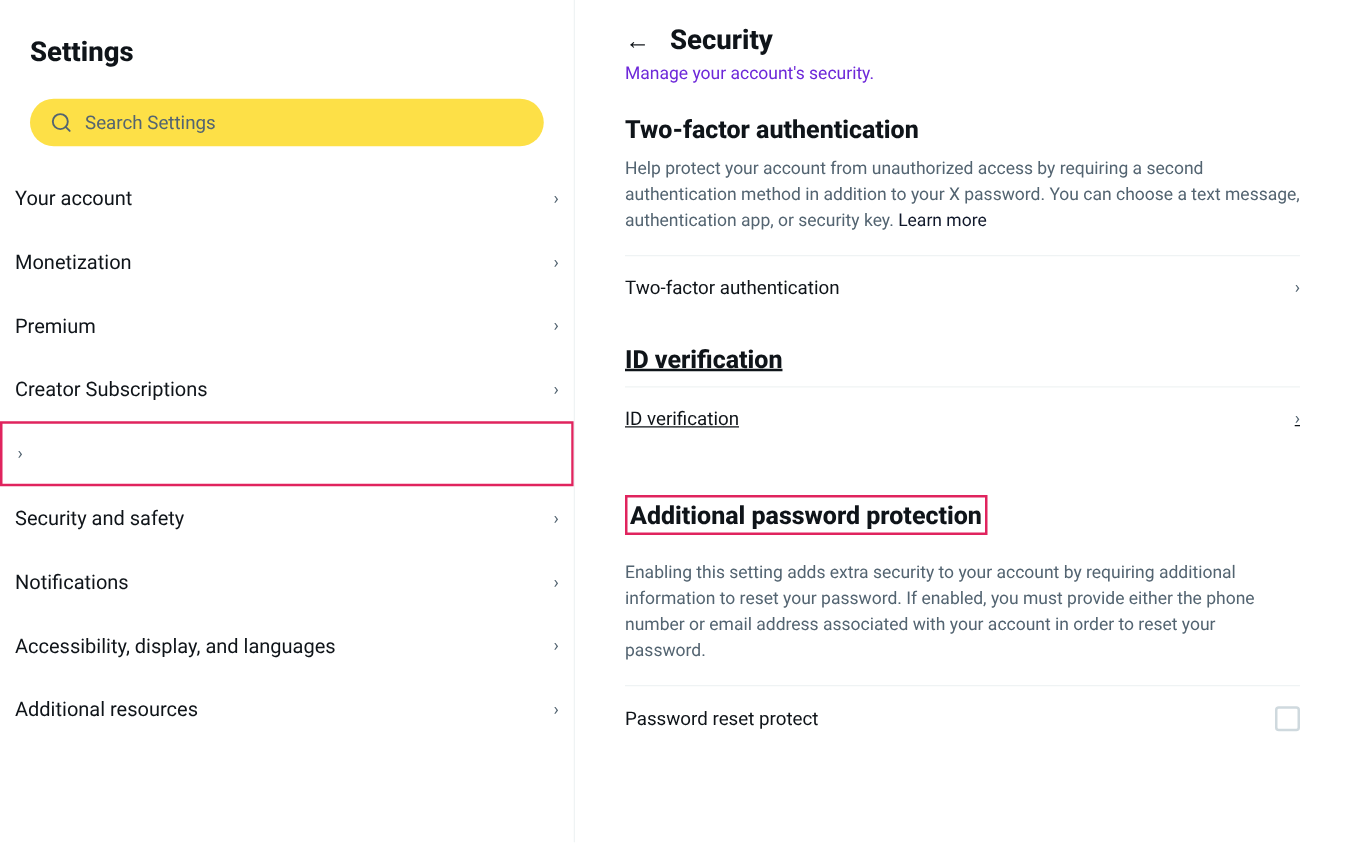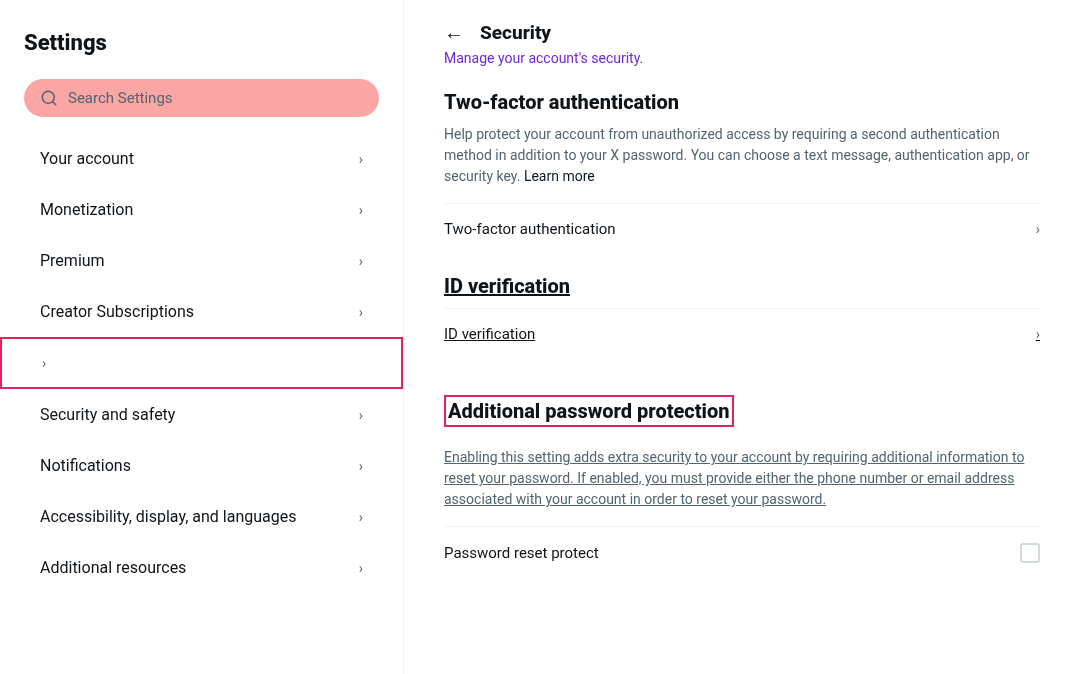--- a/index.html
+++ b/index.html
@@ -14,41 +14,41 @@
       color: #0f1419;
       font-size: 15px;
       display: flex;
       height: 674px;
       width: 1080px;
       overflow: hidden;
     }
 
     
     .sidebar {
-      width: 404px;
+      width: 460px;
       border-right: 1px solid #eff3f4;
       padding: 20px 0;
       flex-shrink: 0;
       overflow-y: auto;
     }
 
     .sidebar-title {
       font-size: 22px;
       font-weight: 800;
       padding: 10px 24px 16px 24px;
     }
 
     .search-container {
       padding: 8px 24px 16px 24px;
     }
 
     .search-box {
       display: flex;
       align-items: center;
-      background: #fca5a5;
+      background: #fde047;
       border-radius: 9999px;
       padding: 10px 16px;
       gap: 10px;
       width: 100%;
     }
 
     .search-icon-wrap {
       color: #536471;
       display: flex;
       align-items: center;
@@ -56,21 +56,21 @@
 
     .search-input-fake {
       color: #536471;
       font-size: 15px;
     }
 
     .nav-item {
       display: flex;
       align-items: center;
       justify-content: space-between;
-      padding: 16px 40px;
+      padding: 16px 12px;
       cursor: pointer;
       font-size: 15px;
       font-weight: 400;
     }
 
     .nav-item.active {
       border: 2px solid #e0245e;
     }
 
     .nav-item-label {
@@ -96,21 +96,21 @@
       margin-bottom: 6px;
     }
 
     .back-arrow {
       font-size: 20px;
       cursor: pointer;
       color: #0f1419;
     }
 
     .content-title {
-      font-size: 19px;
+      font-size: 22px;
       font-weight: 800;
     }
 
     .content-subtitle {
       font-size: 14px;
       color: #6d28d9;
       margin-bottom: 24px;
       padding-left: 0;
     }
 
@@ -261,21 +261,21 @@
   <div style="margin-top: 16px; text-decoration: underline;">
     <h2 class="section-heading">ID verification</h2>
     <div class="section-row">
       <span class="section-row-label">ID verification</span>
       <span class="row-chevron">›</span>
     </div>
   </div>
 
   <div style="margin-top: 16px;">
     <h2 class="section-heading highlighted">Additional password protection</h2>
-    <p class="section-desc" style="margin-top: 10px; text-decoration: underline;">
+    <p class="section-desc" style="margin-top: 10px;">
       <span>Enabling this setting adds extra security to your account by requiring additional information to reset your password. If enabled, you must provide either the phone number or email address associated with your account in order to reset your password.</span>
     </p>
     <div class="password-reset-row">
       <span class="password-reset-label">Password reset protect</span>
       <div class="checkbox-empty"></div>
     </div>
     
   </div>
 </div>
 

